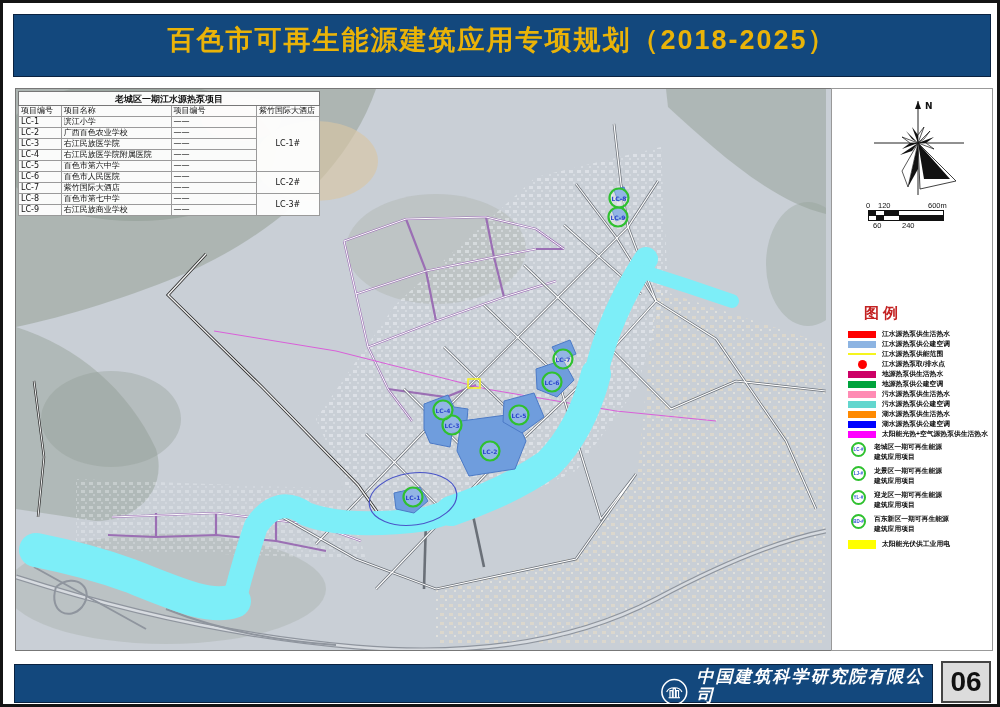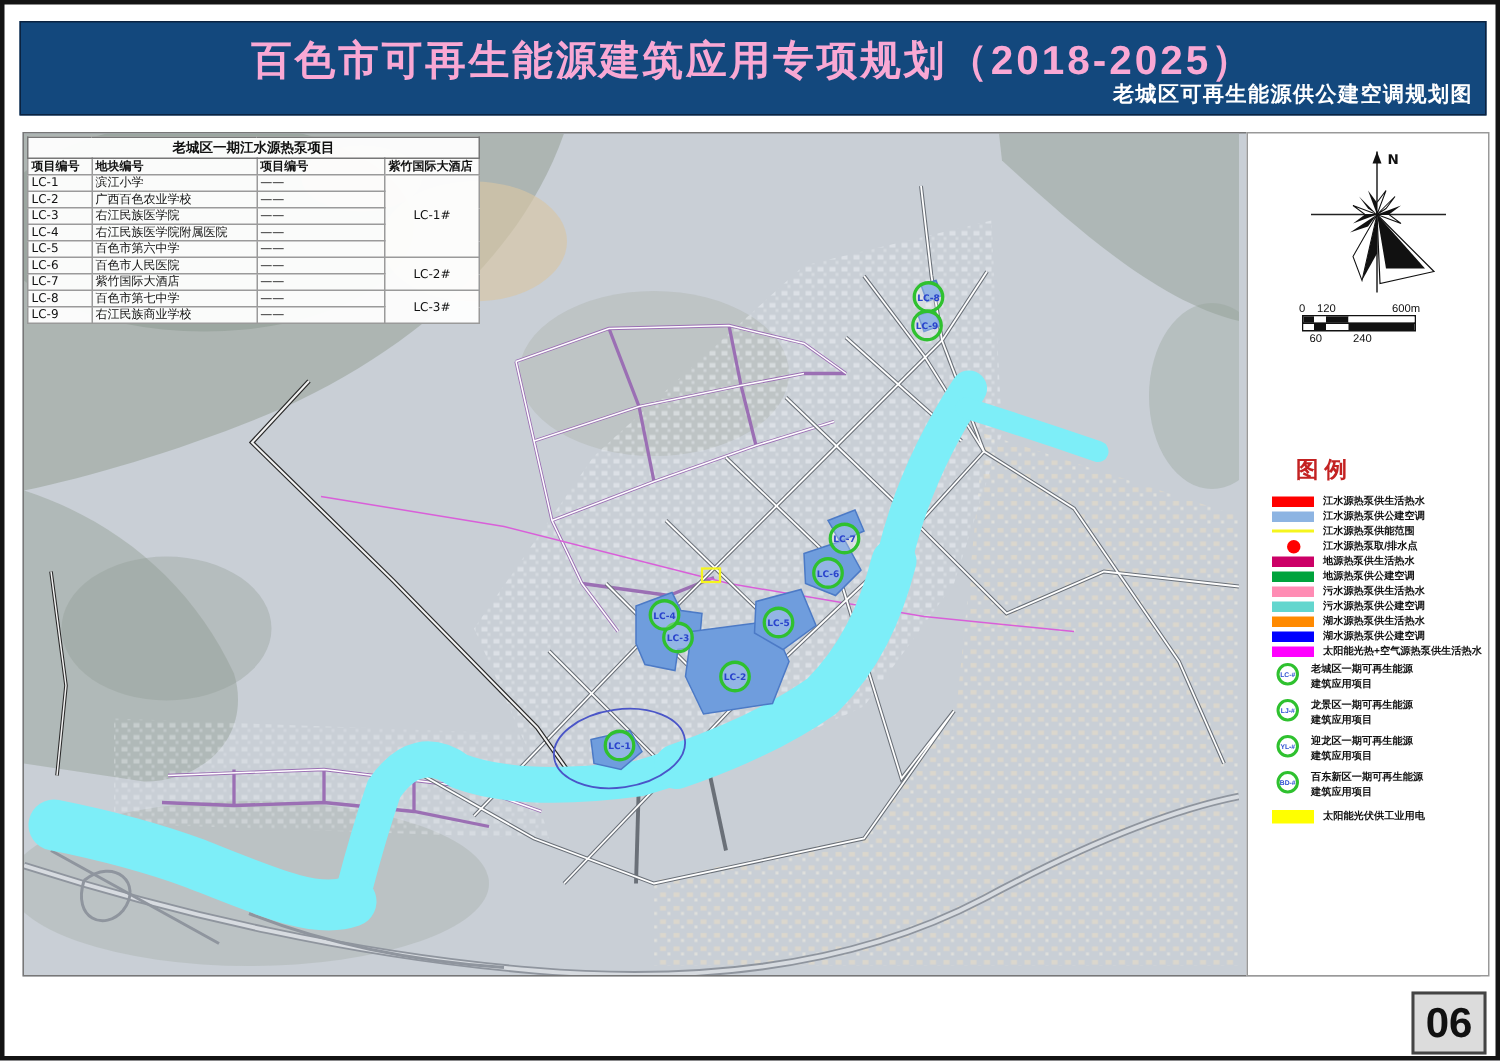--- a/index.html
+++ b/index.html
@@ -1,30 +1,30 @@
 <!DOCTYPE html>
 <html><head>
 <meta charset="utf-8">
 <style>
   html,body{margin:0;padding:0;background:#888;}
   .page{position:relative;width:1000px;height:707px;background:#fff;border:3px solid #141414;box-sizing:border-box;
         font-family:"Liberation Sans",sans-serif;overflow:hidden;}
   
   .titlebar{position:absolute;left:10px;top:11px;width:978px;height:63px;background:#13487d;border:1px solid #0a2240;box-sizing:border-box;}
-  .main-title{position:absolute;left:0;top:7px;width:100%;text-align:center;color:#f9a8d4;font-size:27px;font-weight:bold;letter-spacing:2px;}
+  .main-title{position:absolute;left:0;top:7px;width:100%;text-align:center;color:#eab308;font-size:27px;font-weight:bold;letter-spacing:2px;}
   .sub-title{position:absolute;right:8px;bottom:4px;color:#fff;font-size:14px;font-weight:bold;letter-spacing:1px;}
   
   .map-panel{position:absolute;left:12px;top:85px;width:972px;height:563px;border:1px solid #777;box-sizing:border-box;background:#c9cfd6;overflow:hidden;}
   .map-panel svg{display:block;}
   
   .ptable{position:absolute;left:2px;top:2px;width:302px;border-collapse:collapse;background:rgba(255,255,255,0.95);
           font-family:"DejaVu Sans",sans-serif;font-size:8px;color:#111;table-layout:fixed;}
   .ptable th,.ptable td{border:1px solid #9a9a9a;padding:0 2px;height:10px;line-height:10px;overflow:hidden;white-space:nowrap;}
   .ptable .t-title{font-size:9px;font-weight:bold;text-align:center;height:13px;border:1px solid #777;}
-  .ptable .hdr{font-size:8px;text-align:left;font-weight:bold;}
+  .ptable .hdr{font-size:8px;text-align:left;font-weight:normal;}
   .ptable .intake{text-align:center;vertical-align:middle;}
   .c1{width:42px;} .c2{width:108px;} .c3{width:84px;} .c4{width:62px;}
   
   .right-panel{position:absolute;left:828px;top:85px;width:162px;height:563px;border:1px solid #999;box-sizing:border-box;background:#fff;}
   .compass{position:absolute;left:28px;top:6px;}
   .scalebar{position:absolute;left:36px;top:112px;width:84px;height:30px;font-size:7.5px;color:#111;}
   .sb-row{position:absolute;left:0;width:74px;height:4px;border:1px solid #111;box-sizing:content-box;display:flex;}
   .sb-row div{height:100%;}
   .sb-lbl{position:absolute;white-space:nowrap;}
   
@@ -50,21 +50,20 @@
   
   .mk-txt{font:bold 6px "DejaVu Sans",sans-serif;fill:#2a44cc;}
 </style>
 </head>
 <body>
 
 <div class="page">
 
   <div class="titlebar">
     <div class="main-title">百色市可再生能源建筑应用专项规划（2018-2025）</div>
-    <div class="sub-title">老城区可再生能源供公建空调规划图</div>
   </div>
 
   <div class="map-panel">
     <svg width="810" height="563" viewBox="0 0 810 563">
       <defs>
         <pattern id="blds" width="8" height="8" patternUnits="userSpaceOnUse">
           <rect x="1" y="1" width="4" height="3" fill="#eef1f5"></rect>
           <rect x="5" y="5" width="2" height="2" fill="#e3e7ec"></rect>
         </pattern>
         <pattern id="blds2" width="9" height="9" patternUnits="userSpaceOnUse">
@@ -231,21 +230,21 @@
           <col class="c2">
           <col class="c3">
           <col class="c4">
         </colgroup>
       <tbody>
           <tr>
             <th class="t-title" colspan="4">老城区一期江水源热泵项目</th>
           </tr>
       <tr>
         <th class="hdr">项目编号</th>
-        <th class="hdr">地块编号</th>
+        <th class="hdr">项目名称</th>
         <th class="hdr">项目编号</th>
         <th class="hdr">紫竹国际大酒店</th>
       </tr>
       <tr>
             <td>LC-1</td>
             <td>滨江小学</td>
             <td>——</td>
             <td class="intake" rowspan="5">LC-1#</td>
           </tr>
       <tr>
@@ -403,15 +402,33 @@
         <span class="lg-lbl"><span>百东新区一期可再生能源</span><br><span>建筑应用项目</span></span>
       </div>
 
       <div class="lg-item" style="margin-top:4px;">
         <span class="lg-sw" style="height: 9px; background: rgb(255, 255, 0);"></span>
         <span class="lg-lbl">太阳能光伏供工业用电</span>
       </div>
     </div>
   </div>
 
+  <div class="footbar">
+    <div class="brand">
+      <svg width="30" height="30" viewBox="0 0 30 30">
+        <circle cx="15" cy="15" r="13" fill="none" stroke="#fff" stroke-width="1.6"></circle>
+        <path d="M7,15 C9,9 21,9 23,15" fill="none" stroke="#fff" stroke-width="1.2"></path>
+        <g stroke="#fff" stroke-width="1.2" fill="none">
+          <path d="M9,21 H21"></path>
+            <path d="M10.5,21 V13.5 h2.5 V21"></path>
+            <path d="M13.8,21 V11.5 h2.4 V21"></path>
+            <path d="M17,21 V13.5 h2.5 V21"></path>
+        </g>
+      </svg>
+      <div class="brand-text">
+        <div class="org-cn">中国建筑科学研究院有限公司</div>
+        <div class="org-en">China Academy of Building Research</div>
+      </div>
+    </div>
+  </div>
   <div class="pagenum">06</div>
 
 </div>
 
 </body></html>

